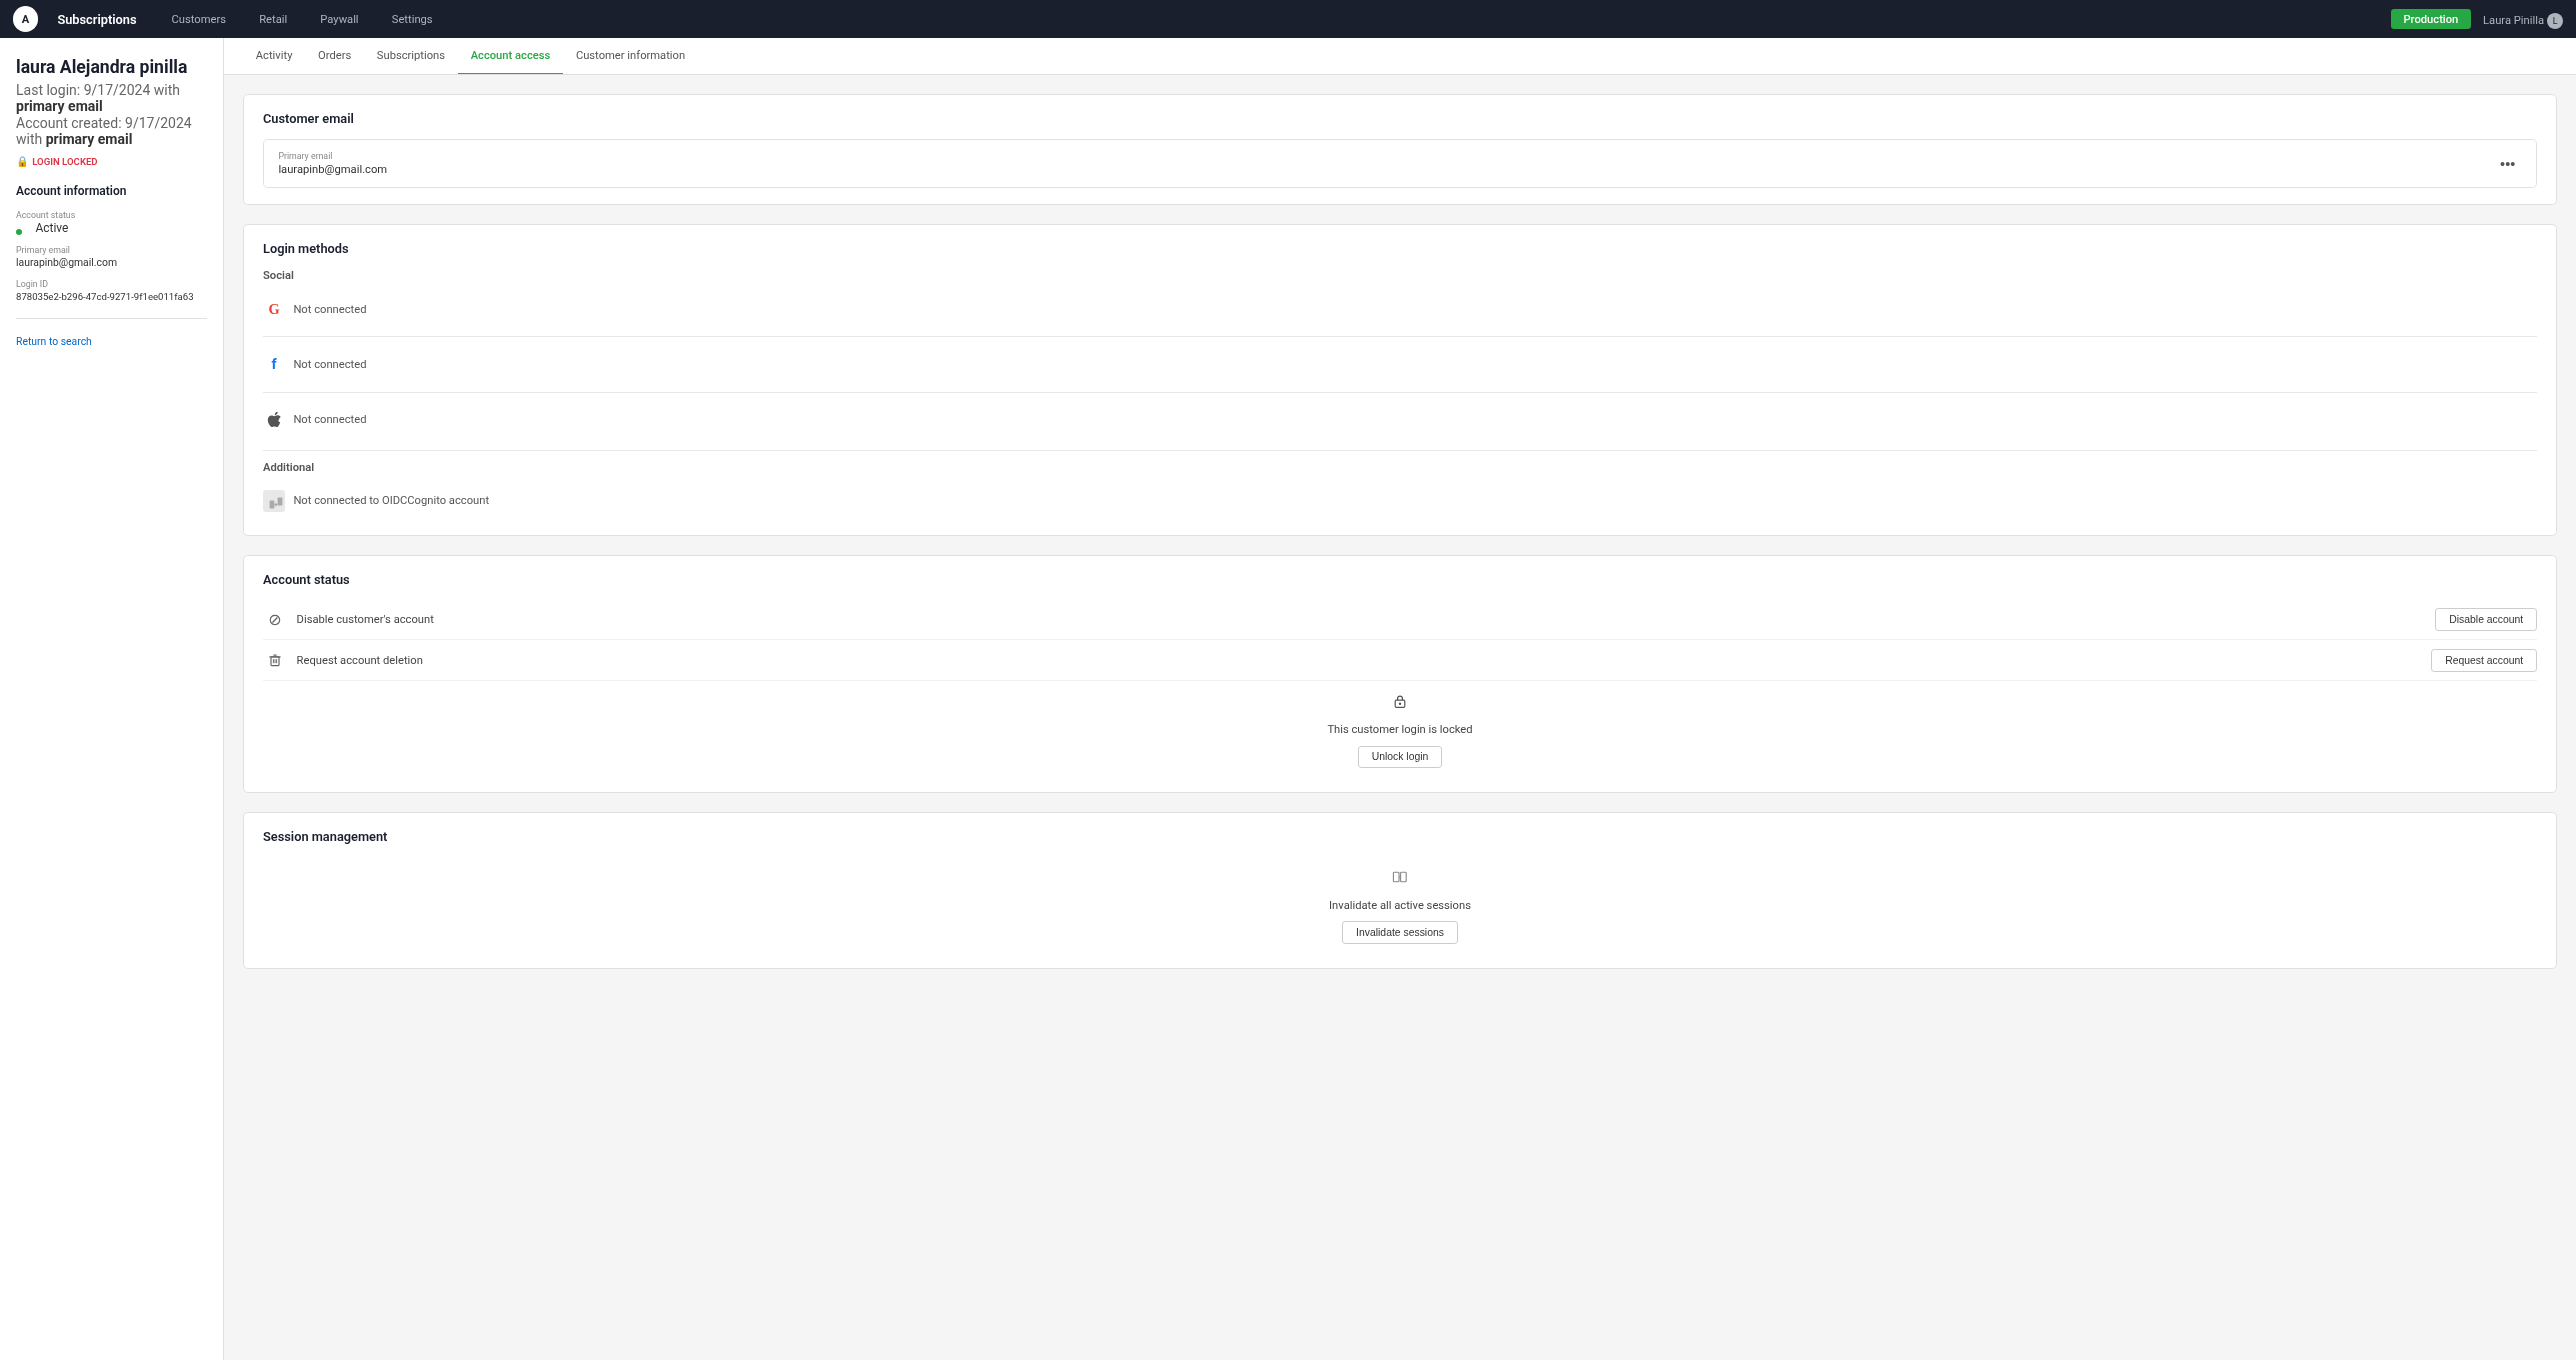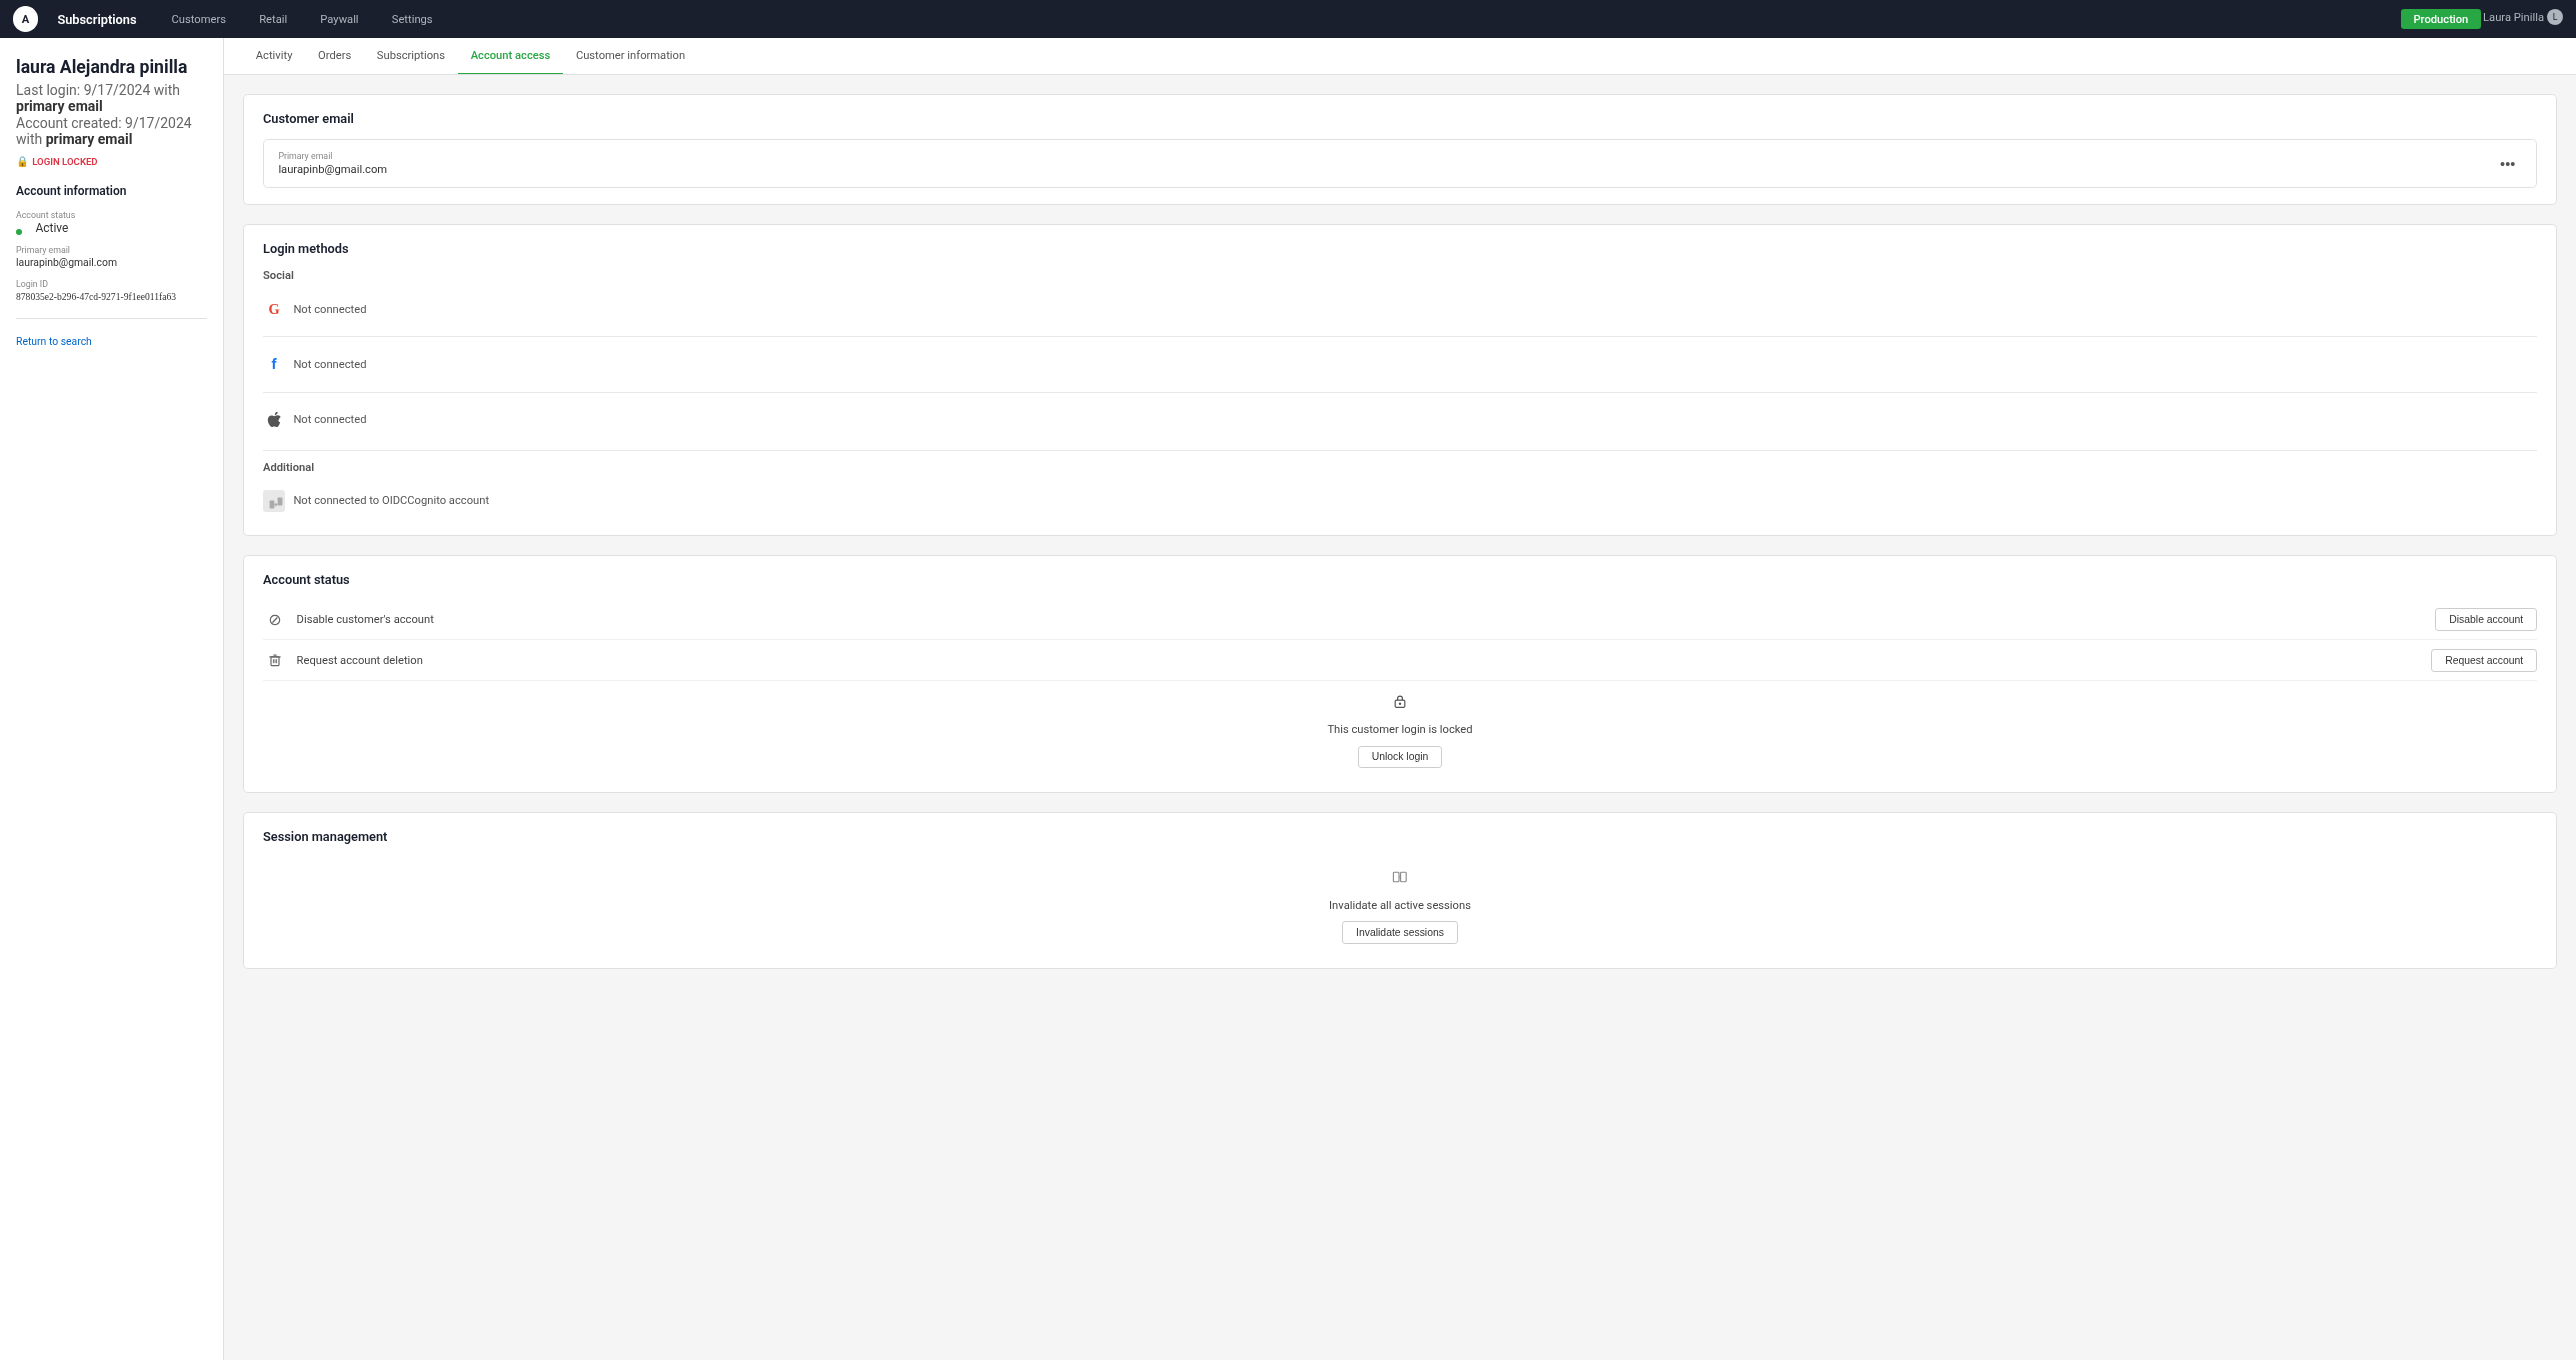--- a/index.html
+++ b/index.html
@@ -29,21 +29,21 @@
       color: #fff; font-size: 12.8px; font-weight: 600; margin-right: 6.4px;
     }
     .topnav-links {
       display: flex; gap: 14px; flex: 1;
     }
     .topnav-link {
       color: #adb5bd; font-size: 11.2px; padding: 4.8px 9.6px; cursor: pointer; border-radius: 3.2px;
       text-decoration: none;
     }
     .topnav-right {
-      display: flex; align-items: flex-start; gap: 2px; margin-left: auto;
+      display: flex; align-items: flex-end; gap: 12px; margin-left: auto;
     }
     .production-badge {
       background: #28a745; color: #fff; padding: 3.2px 12.8px; border-radius: 3.2px; font-size: 11.2px; font-weight: 500;
     }
     .user-label {
       color: #adb5bd; font-size: 11.2px; display: flex; align-items: center; gap: 3.2px;
     }
     .user-icon {
       width: 16px; height: 16px; background: #adb5bd; border-radius: 50%;
       display: flex; align-items: center; justify-content: center; font-size: 8.8px; color: #1a1f2e;
@@ -263,21 +263,21 @@
     <div class="info-label">Account status</div>
     <div class="status-active">
       <span class="green-dot"></span>
       <span>Active</span>
     </div>
 
     <div class="info-label">Primary email</div>
     <div class="info-value">laurapinb@gmail.com</div>
 
     <div class="info-label">Login ID</div>
-    <div class="info-value" style="word-break:break-all;font-size:9.6px;font-family:Liberation Serif, serif;">878035e2-b296-47cd-9271-9f1ee011fa63</div>
+    <div class="info-value" style="word-break:break-all;font-size:9.6px;">878035e2-b296-47cd-9271-9f1ee011fa63</div>
 
     <hr class="sidebar-divider">
     <a class="return-link">Return to search</a>
   </aside>
 
   <main class="main">
 
     <div class="tabs-bar">
       <a class="tab">Activity</a>
       <a class="tab">Orders</a>

